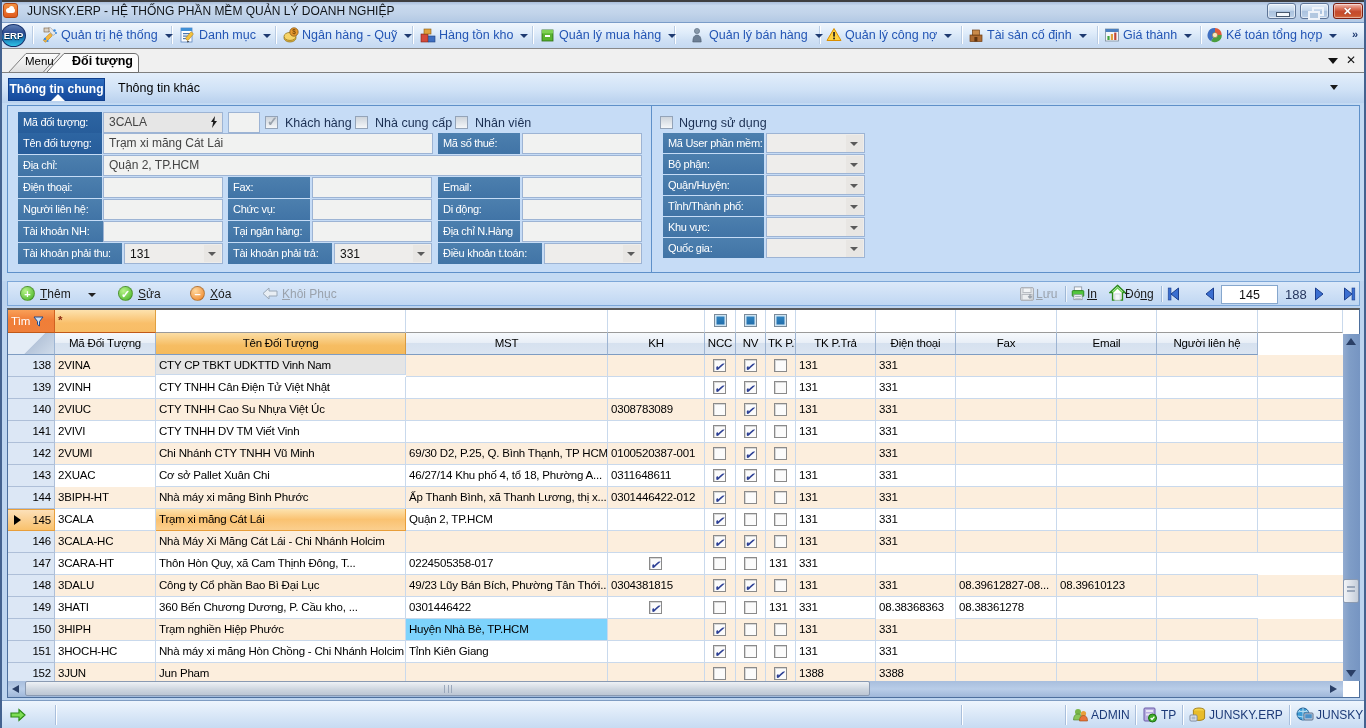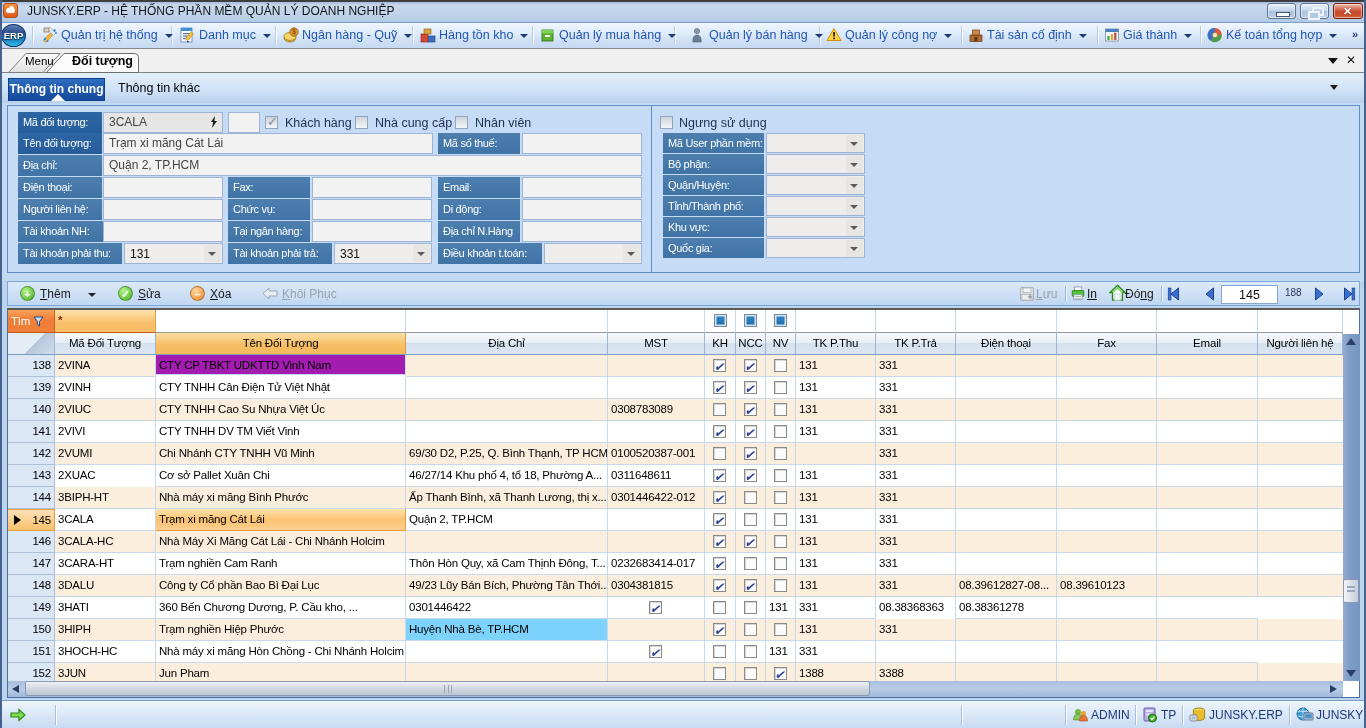--- a/index.html
+++ b/index.html
@@ -59,21 +59,21 @@
 .fcheck.gr:after{content:"\2713";position:absolute;left:1px;top:-3px;font-size:13px;font-weight:bold;color:#9aa3ad;}
 .fctext{position:absolute;font-size:12.5px;color:#1b2f52;}
 
 #toolbar{left:7px;top:281px;width:1353px;height:25px;background:linear-gradient(#dcE9f9 0%,#cbdef5 60%,#c0d7f2 100%);border:1px solid #7da7d8;}
 .tbtext{position:absolute;top:5px;font-size:12px;color:#1a1a1a;white-space:nowrap;}
 .tbtext.dis{color:#9aa2ac;}
 .tbtext u{text-decoration:underline;}
 .tbsep{position:absolute;top:4px;width:1px;height:16px;background:#9fb8d6;box-shadow:1px 0 0 #eef4fb;}
 #navbox{left:1213px;top:3px;width:57px;height:19px;background:#fff;border:1px solid #86a7cd;position:absolute;
  font-size:12.5px;text-align:center;line-height:18px;color:#111;}
-#navtotal{left:1277px;top:5px;font-size:10px;color:#25365e;position:absolute;}
+#navtotal{left:1277px;top:5px;font-size:13px;color:#25365e;position:absolute;}
 
 #grid{left:7px;top:308px;width:1353px;height:390px;background:#fff;border:1px solid #4d6f9d;border-top:2px solid #5a5a5a;}
 .grow{position:absolute;left:0;display:grid;grid-template-columns:47px 101px 250px 202px 97px 31px 30px 30px 80px 80px 101px 100px 101px 85px 0px;}
 .gcell{border-right:1px solid #c9d9ec;border-bottom:1px solid #c9d9ec;font-size:11.5px;color:#000;line-height:21px;padding:0 3px;overflow:hidden;white-space:nowrap;letter-spacing:-0.2px;}
 .num{background:#dce7f5;text-align:right;color:#000;border-right:1px solid #aebfd8;border-bottom:1px solid #aebfd8;}
 .hdr .gcell{background:linear-gradient(#f6f9fc 0%,#e9eff7 45%,#d6e1ef 50%,#dbe5f1 100%);border-right:1px solid #9db4d2;border-bottom:1px solid #7e9cc2;text-align:center;line-height:21px;font-size:11.5px;padding:0 2px;}
 .gcheck{position:relative;}
 .gcheck i{position:absolute;left:50%;top:4px;margin-left:-7px;width:13px;height:13px;background:#fbfbfb;border:1px solid #8a8a8a;box-shadow:inset 1px 1px 0 #d7d7d7;}
 .gcheck.on i:after{content:"\2714";position:absolute;left:0px;top:-3px;font-size:12px;color:#2c3f94;}
 
@@ -366,36 +366,35 @@
 <div class="gcell" style="height:23px;border-bottom:1px solid #9a9a9a"></div>
 <div class="gcell" style="height:23px;border-bottom:1px solid #9a9a9a"></div>
 <div class="gcell" style="height:23px;border-bottom:1px solid #9a9a9a"></div>
 <div class="gcell" style="height:23px;border-bottom:1px solid #9a9a9a"></div>
 <div class="gcell" style="height:23px;border-bottom:1px solid #9a9a9a"></div>
 </div>
 <div class="grow hdr" style="top:23px">
 <div class="gcell" style="height:22px;background:linear-gradient(135deg,#e4ecf6 55%,#b6c5da 56%,#d0dcea)"></div>
 <div class="gcell" style="height:22px">Mã Đối Tượng</div>
 <div class="gcell" style="height:22px;background:linear-gradient(#fbdda4 0%,#f6bd62 60%,#f5ba5c 100%);border-right:1px solid #d89a40">Tên Đối Tượng</div>
-<div class="gcell" style="height:22px">Địa Chỉ</div>
 <div class="gcell" style="height:22px">MST</div>
 <div class="gcell" style="height:22px">KH</div>
 <div class="gcell" style="height:22px">NCC</div>
 <div class="gcell" style="height:22px">NV</div>
 <div class="gcell" style="height:22px">TK P.Thu</div>
 <div class="gcell" style="height:22px">TK P.Trả</div>
 <div class="gcell" style="height:22px">Điện thoại</div>
 <div class="gcell" style="height:22px">Fax</div>
 <div class="gcell" style="height:22px">Email</div>
 <div class="gcell" style="height:22px">Người liên hệ</div>
 </div>
 <div class="grow" style="top:45px">
 <div class="gcell num" style="height:22px">138</div>
 <div class="gcell" style="height:22px;background:#fceedd">2VINA</div>
-<div class="gcell" style="height:20px;background:#a21caf">CTY CP TBKT UDKTTD Vinh Nam</div>
+<div class="gcell" style="height:20px;background:#e5e5e5">CTY CP TBKT UDKTTD Vinh Nam</div>
 <div class="gcell" style="height:22px;background:#fceedd"></div>
 <div class="gcell" style="height:22px;background:#fceedd"></div>
 <div class="gcell gcheck on" style="height:22px;background:#fceedd">
         <i></i>
       </div>
 <div class="gcell gcheck on" style="height:22px;background:#fceedd">
         <i></i>
       </div>
 <div class="gcell gcheck" style="height:22px;background:#fceedd">
         <i></i>
@@ -579,23 +578,22 @@
 <div class="gcell" style="height:22px;background:#fceedd">131</div>
 <div class="gcell" style="height:22px;background:#fceedd">331</div>
 <div class="gcell" style="height:22px;background:#fceedd"></div>
 <div class="gcell" style="height:22px;background:#fceedd"></div>
 <div class="gcell" style="height:22px;background:#fceedd"></div>
 <div class="gcell" style="height:22px;background:#fceedd;border-right:none"></div>
 </div>
 <div class="grow" style="top:243px">
 <div class="gcell num" style="height:22px">147</div>
 <div class="gcell" style="height:22px;background:#fff">3CARA-HT</div>
-<div class="gcell" style="height:22px;background:#fff">Trạm nghiền Cam Ranh</div>
 <div class="gcell" style="height:22px;background:#fff">Thôn Hòn Quy, xã Cam Thịnh Đông, T...</div>
-<div class="gcell" style="height:22px;background:#fff">0232683414-017</div>
+<div class="gcell" style="height:22px;background:#fff">0224505358-017</div>
 <div class="gcell gcheck on" style="height:22px;background:#fff">
         <i></i>
       </div>
 <div class="gcell gcheck" style="height:22px;background:#fff">
         <i></i>
       </div>
 <div class="gcell gcheck" style="height:22px;background:#fff">
         <i></i>
       </div>
 <div class="gcell" style="height:22px;background:#fff">131</div>
@@ -667,20 +665,21 @@
 <div class="gcell" style="height:22px;background:#fceedd">331</div>
 <div class="gcell" style="height:22px;background:#fceedd"></div>
 <div class="gcell" style="height:22px;background:#fceedd"></div>
 <div class="gcell" style="height:22px;background:#fceedd"></div>
 <div class="gcell" style="height:22px;background:#fceedd;border-right:none"></div>
 </div>
 <div class="grow" style="top:331px">
 <div class="gcell num" style="height:22px">151</div>
 <div class="gcell" style="height:22px;background:#fff">3HOCH-HC</div>
 <div class="gcell" style="height:22px;background:#fff">Nhà máy xi măng Hòn Chồng - Chi Nhánh Holcim</div>
+<div class="gcell" style="height:22px;background:#fff">Tỉnh Kiên Giang</div>
 <div class="gcell" style="height:22px;background:#fff"></div>
 <div class="gcell gcheck on" style="height:22px;background:#fff">
         <i></i>
       </div>
 <div class="gcell gcheck" style="height:22px;background:#fff">
         <i></i>
       </div>
 <div class="gcell gcheck" style="height:22px;background:#fff">
         <i></i>
       </div>

